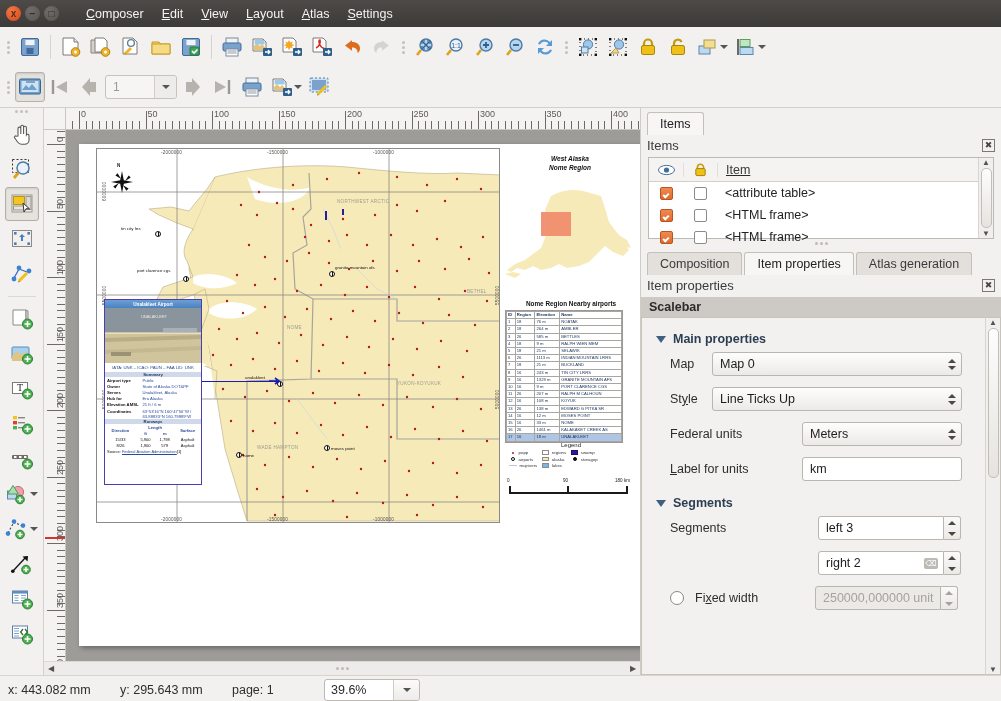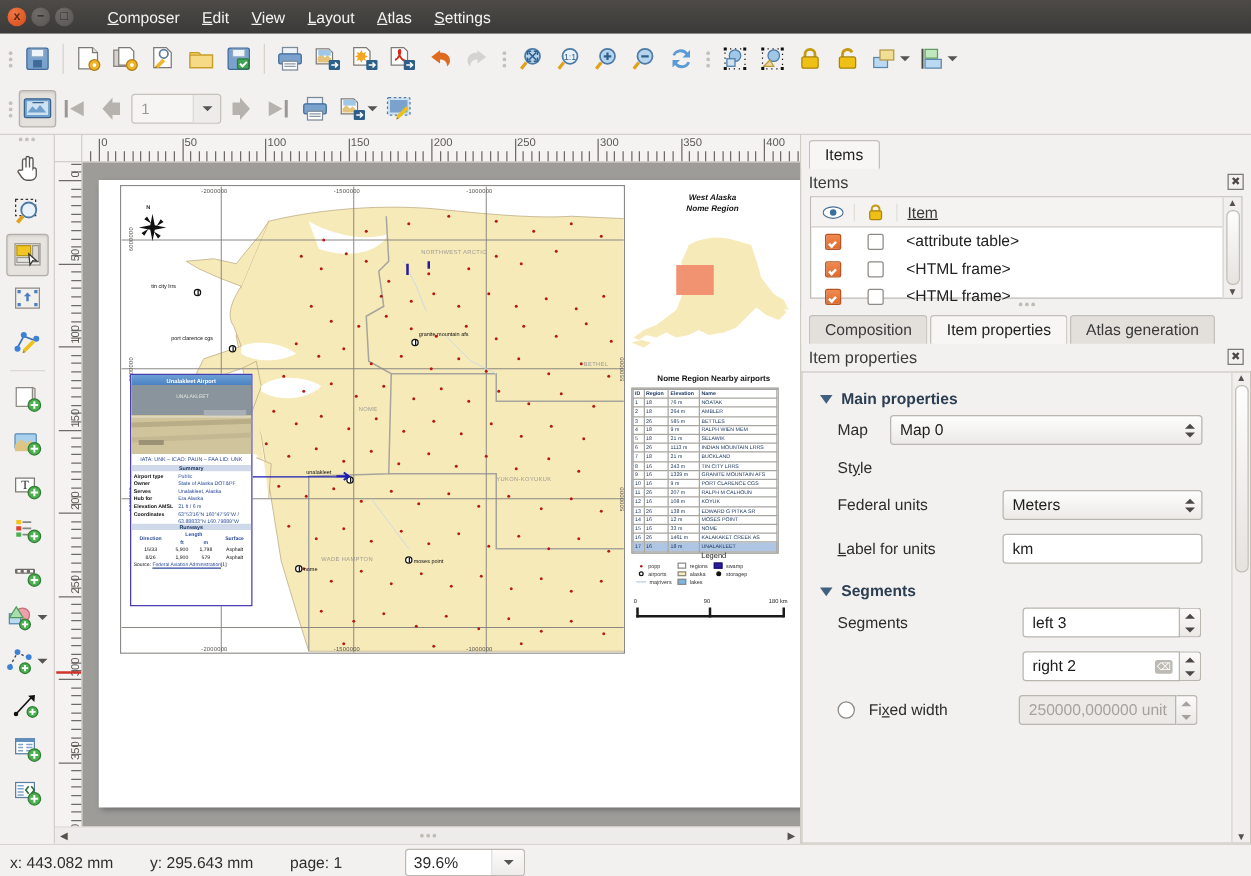--- a/index.html
+++ b/index.html
@@ -1459,40 +1459,48 @@
       <div class="tab">Composition</div>
       <div class="tab sel">Item properties</div>
       <div class="tab">Atlas generation</div>
     </div>
 
     <div class="docktitlebar">
       <div class="docktitle">Item properties</div>
       <div class="closeico">✖</div>
     </div>
 
+    <div class="secbar">Scalebar</div>
 
     <div id="propScroll">
       <div id="propInner">
 
         <div class="grpHead">
           <span class="tri"></span>
           <span>Main properties</span>
         </div>
         <div class="frow">
           <div class="flabel" style="width:42px">Map</div>
           <div class="combo" style="width:250px">
             <span>Map 0</span>
             <span class="updn">
                 <i class="u"></i>
                 <i class="d"></i>
               </span>
           </div>
         </div>
         <div class="frow">
           <div class="flabel" style="width:42px">St<u>y</u>le</div>
+          <div class="combo" style="width:250px">
+            <span>Line Ticks Up</span>
+            <span class="updn">
+                <i class="u"></i>
+                <i class="d"></i>
+              </span>
+          </div>
         </div>
 
         <div class="frow">
           <div class="flabel" style="width:132px">Federal units</div>
           <div class="combo" style="width:160px">
             <span>Meters</span>
             <span class="updn">
                 <i class="u"></i>
                 <i class="d"></i>
               </span>

